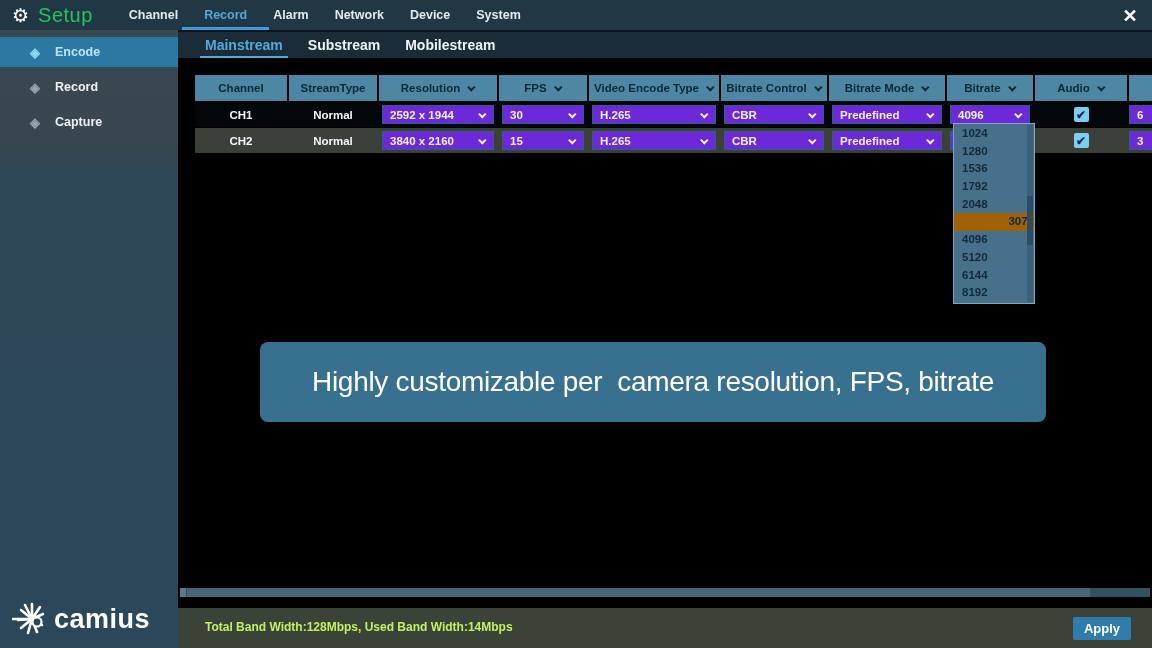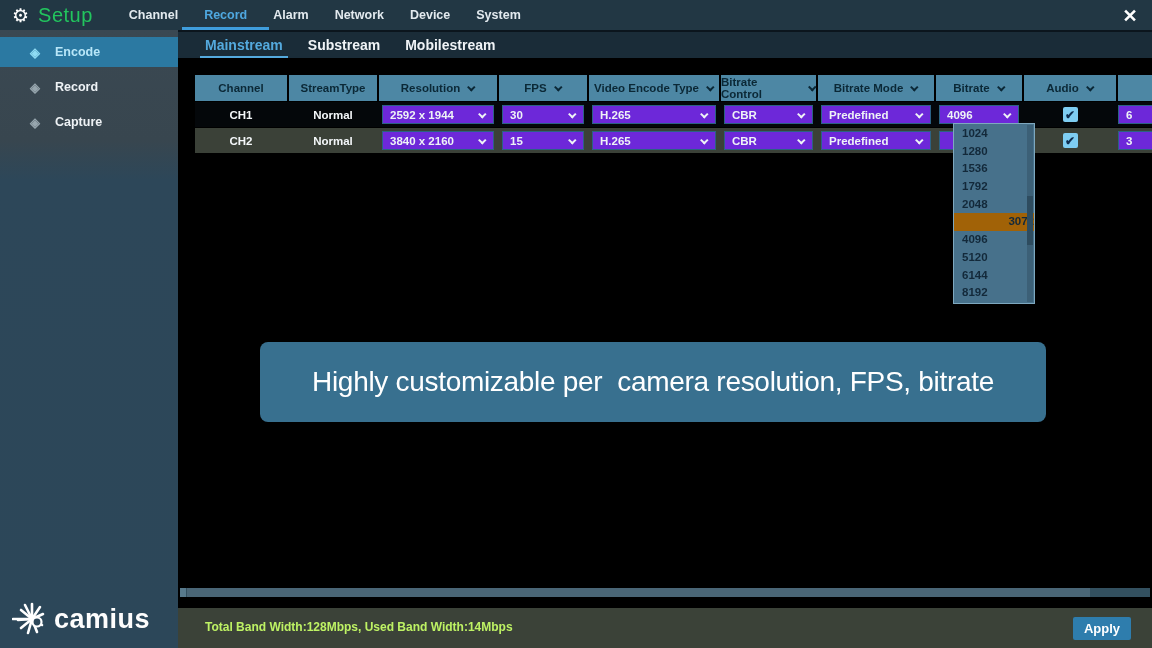--- a/index.html
+++ b/index.html
@@ -48,21 +48,21 @@
   .table { position:absolute; left:17px; top:45px; width:957px; overflow:hidden; }
   .trow { display:flex; }
   .hcell { background:#4d87a4; color:#0b2836; height:26px; font-size:11.5px; font-weight:bold;
     display:flex; align-items:center; justify-content:center; gap:9px; margin-right:2px; flex:none; }
   .rrow { height:25px; margin-top:1px; display:flex; align-items:center; }
   .rrow.odd  { background:#04070a; }
   .rrow.even { background:#3b4138; }
   .rcell { flex:none; height:25px; display:flex; align-items:center; justify-content:center;
     color:#f4f7f9; font-size:11.5px; font-weight:bold; margin-right:2px; }
   .c0{width:92px;} .c1{width:88px;text-align:right;} .c2{width:118px;} .c3{width:88px;} .c4{width:130px;justify-content:center;}
-  .c5{width:95px;} .c6{width:116px;} .c7{width:86px;} .c8{width:92px;} .c9{width:60px;}
+  .c5{width:106px;} .c6{width:116px;} .c7{width:86px;} .c8{width:92px;} .c9{width:60px;}
   .sel { width:calc(100% - 6px); height:19px; background:#6d28d9; border:1px solid #2b6284;
     color:#eef3f6; font-size:11.5px; font-weight:bold; display:flex; align-items:center;
     padding:0 7px; justify-content:space-between; }
   .chev { width:6px; height:6px; border-left:2px solid currentColor; border-bottom:2px solid currentColor;
     transform:rotate(-45deg) translateY(-1px); display:inline-block; }
   .hcell .chev { border-color:#0b2836; }
   .cb { width:15px; height:15px; background:#7ecdf2; border-radius:2px; color:#0e2c4e;
     font-size:12px; font-weight:bold; display:flex; align-items:center; justify-content:center;
     line-height:1; }
   .icut { justify-content:flex-start; }

